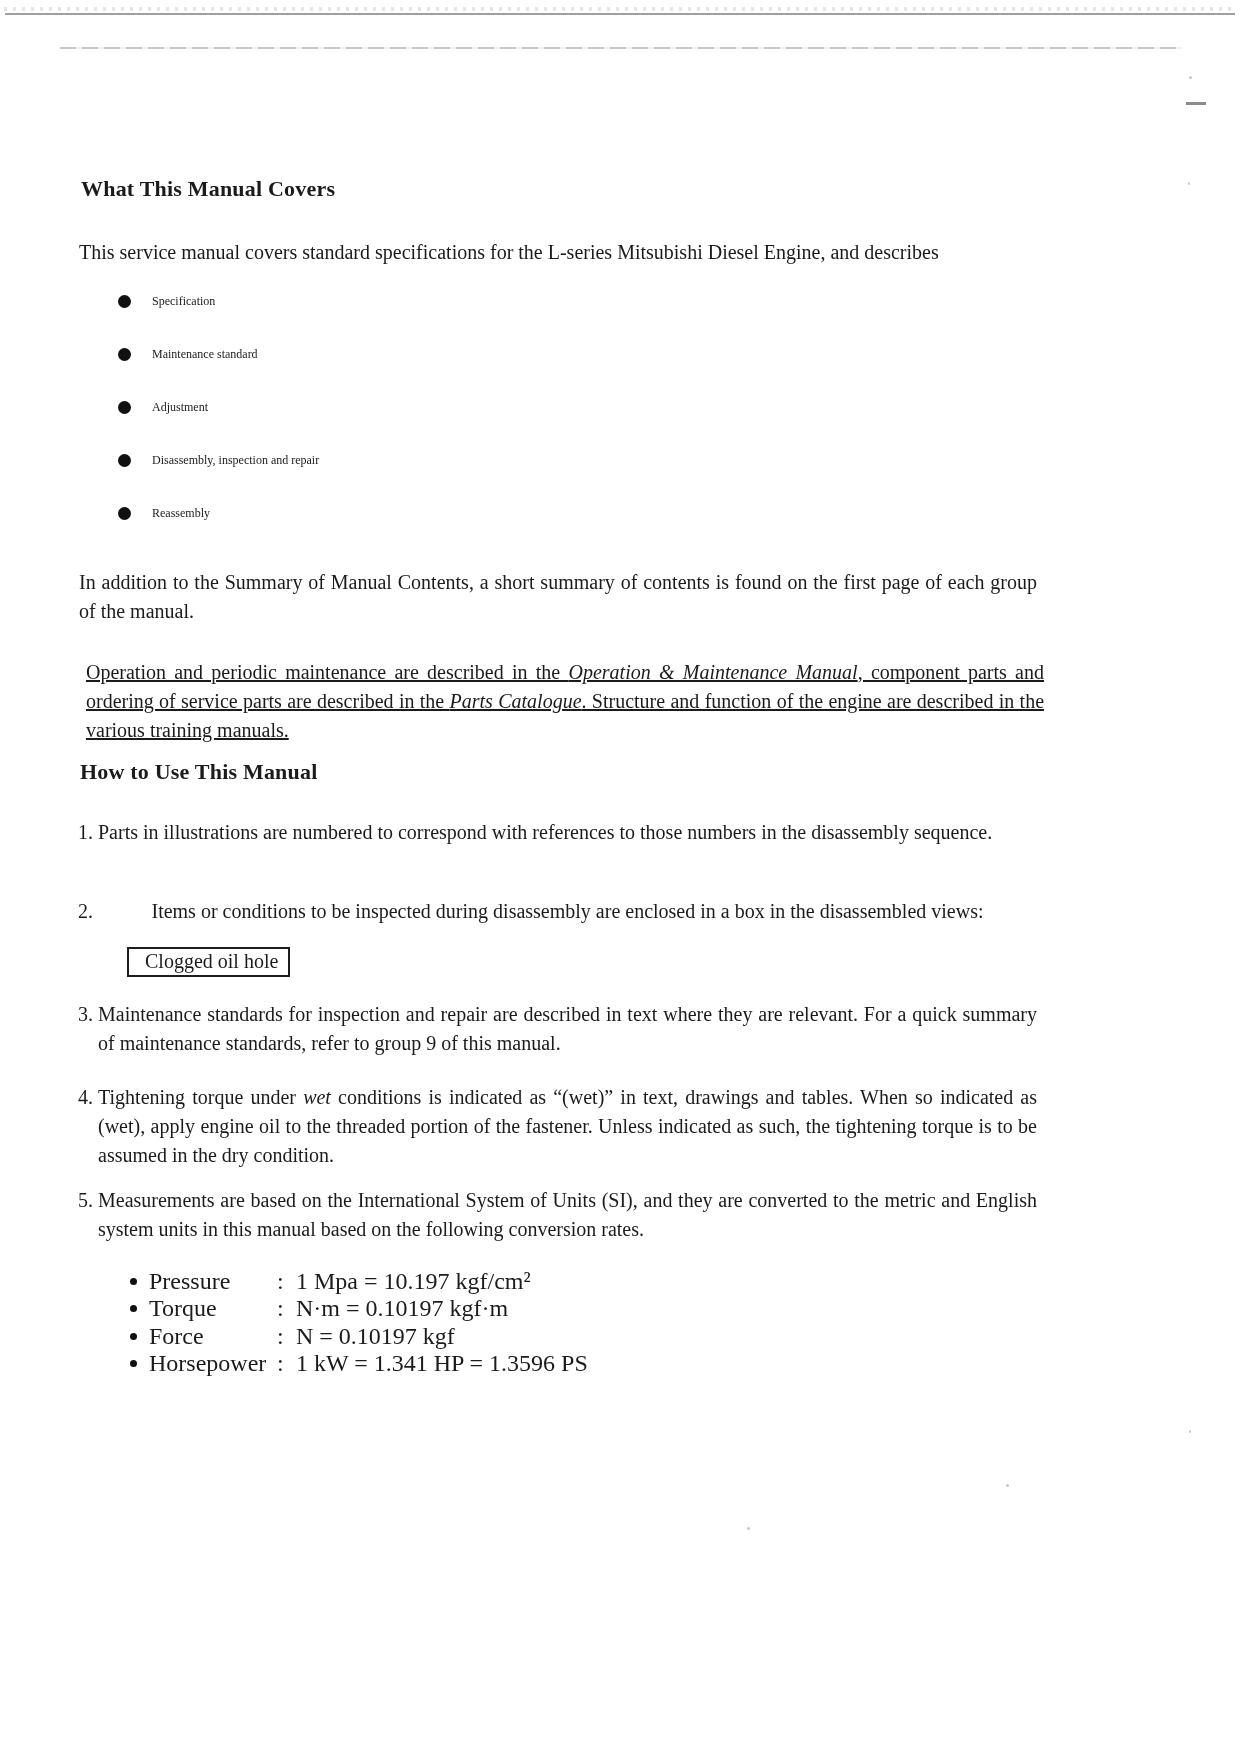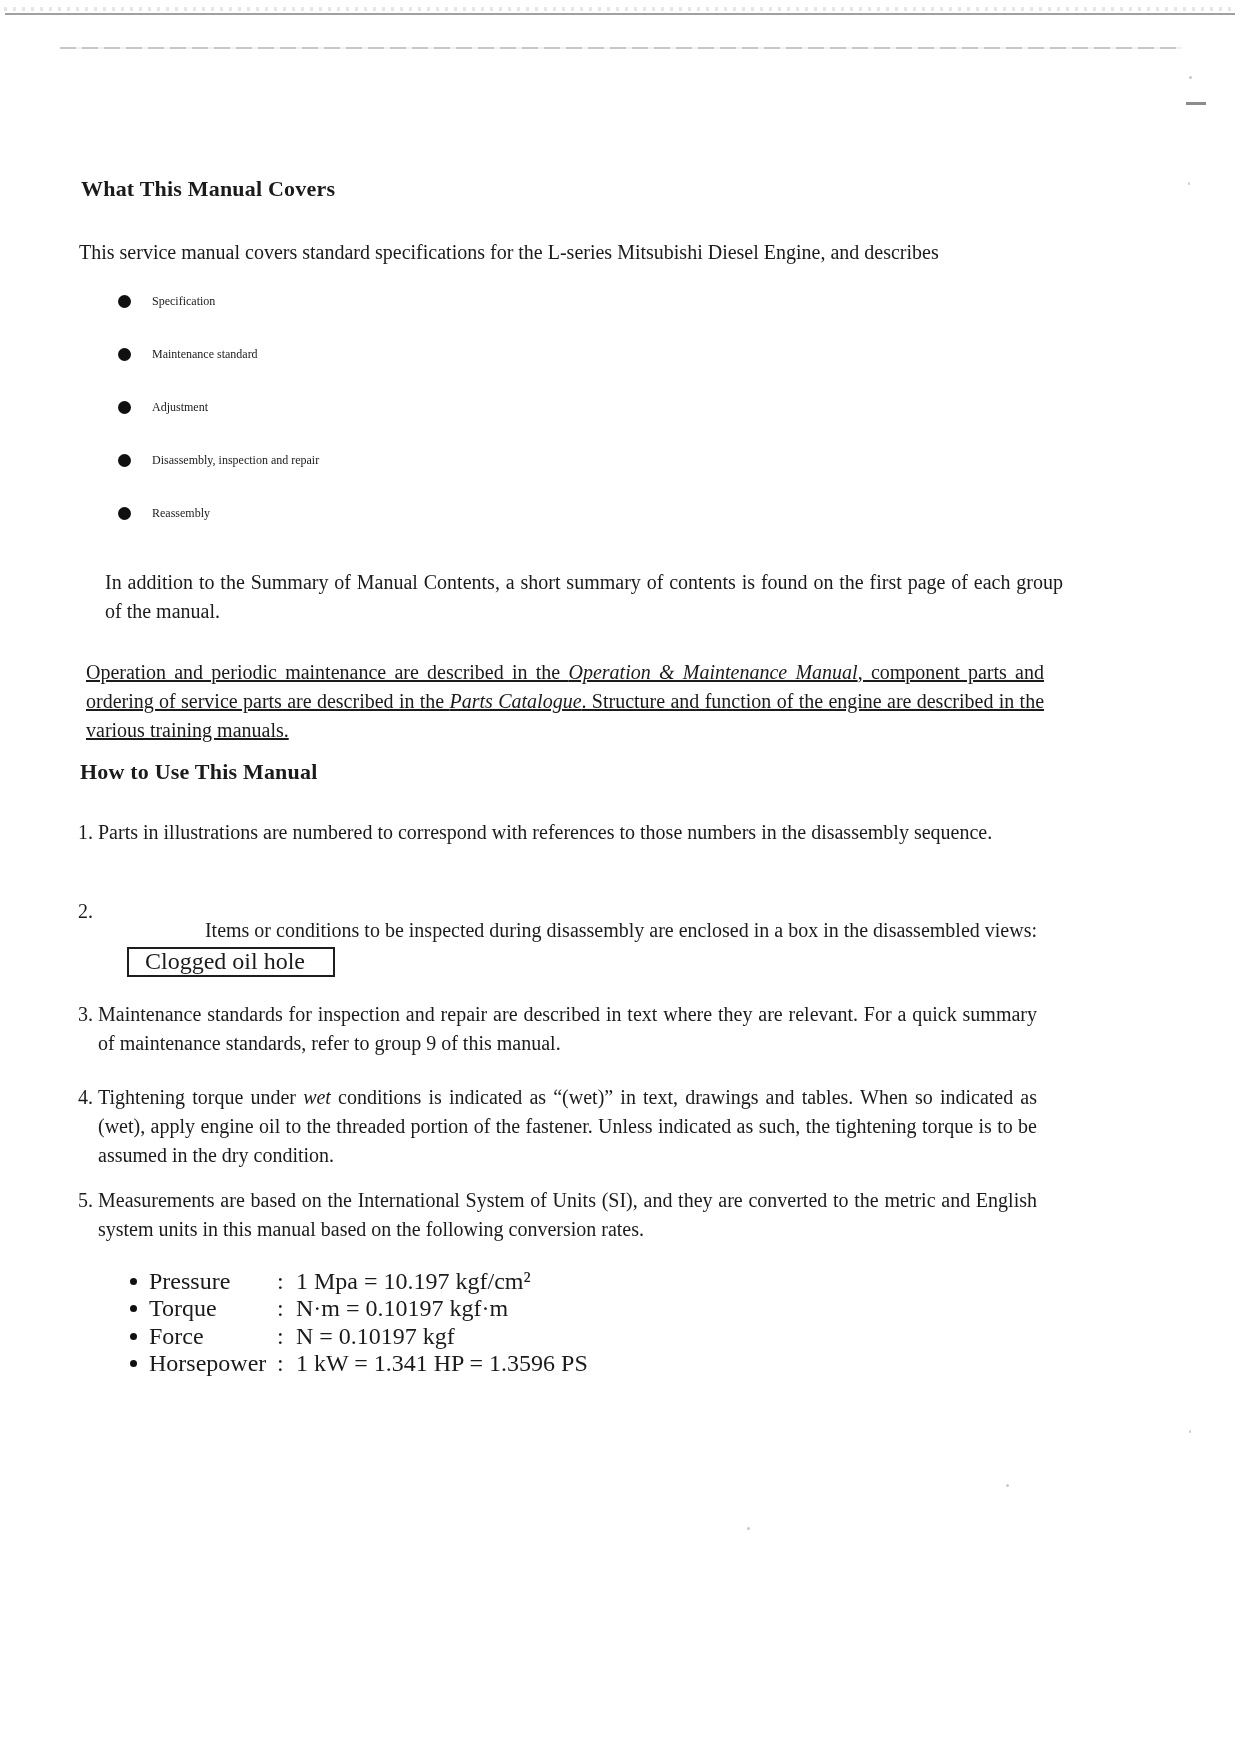--- a/index.html
+++ b/index.html
@@ -35,46 +35,46 @@
   .speck-5 { left: 1189px; top: 1430px; width: 2px; }
 
   
   .h-title { font-size: 22px; font-weight: bold; line-height: 24px; letter-spacing: .2px; }
   #title1 { left: 81px; top: 177px; text-align: right; }
   #title2 { left: 80px; top: 760px; }
 
   
   .body-text { font-size: 20px; line-height: 29px; }
   #intro { left: 79px; top: 238px; width: 965px; }
-  #para-summary { left: 79px; top: 568px; width: 958px; text-align: justify; margin-left: 26px; }
+  #para-summary { left: 79px; top: 568px; width: 958px; text-align: justify; }
   #para-related { left: 86px; top: 658px; width: 958px; text-align: justify; text-decoration: underline; }
   em { font-style: italic; }
 
   
   #coverage-list { left: 118px; top: 290px; width: 700px; list-style: none; margin: 0; padding: 0; }
   #coverage-list li { display: flex; align-items: center; height: 22px; margin-bottom: 31px; font-size: 12px; }
   .dot { width: 13px; height: 13px; border-radius: 50%; background: #101010; margin-right: 21px; flex: 0 0 13px; }
 
   
   .num-item { display: flex; width: 959px; }
   .num { flex: 0 0 20px; font-size: 20px; line-height: 29px; }
   .itxt { flex: 1; font-size: 20px; line-height: 29px; text-align: justify; }
   #item-1 { left: 78px; top: 818px; }
   #item-2 { left: 78px; top: 897px; }
   #item-3 { left: 78px; top: 1000px; }
   #item-4 { left: 78px; top: 1083px; }
   #item-5 { left: 78px; top: 1186px; }
-  #item-2 .itxt { text-align: right; margin-top: 19px; }
+  #item-2 .itxt { text-align: center; }
 
   
   #oil-box {
     left: 127px; top: 947px;
     border: 2px solid #1d1d1d;
-    padding: 1px 28px 3px 16px;
-    font-size: 24px;
+    padding: 1px 10px 3px 16px;
+    font-size: 20px;
     line-height: 22px;
     background: #fff;
   }
 
   
   #conversions { left: 130px; top: 1268px; }
   .conv-row { display: flex; align-items: center; height: 27.3px; font-size: 24px; }
   .conv-dot { width: 7px; height: 7px; border-radius: 50%; background: #101010; margin-right: 12px; flex: 0 0 7px; }
   .conv-name { width: 128px; }
   .conv-sep { width: 19px; }

